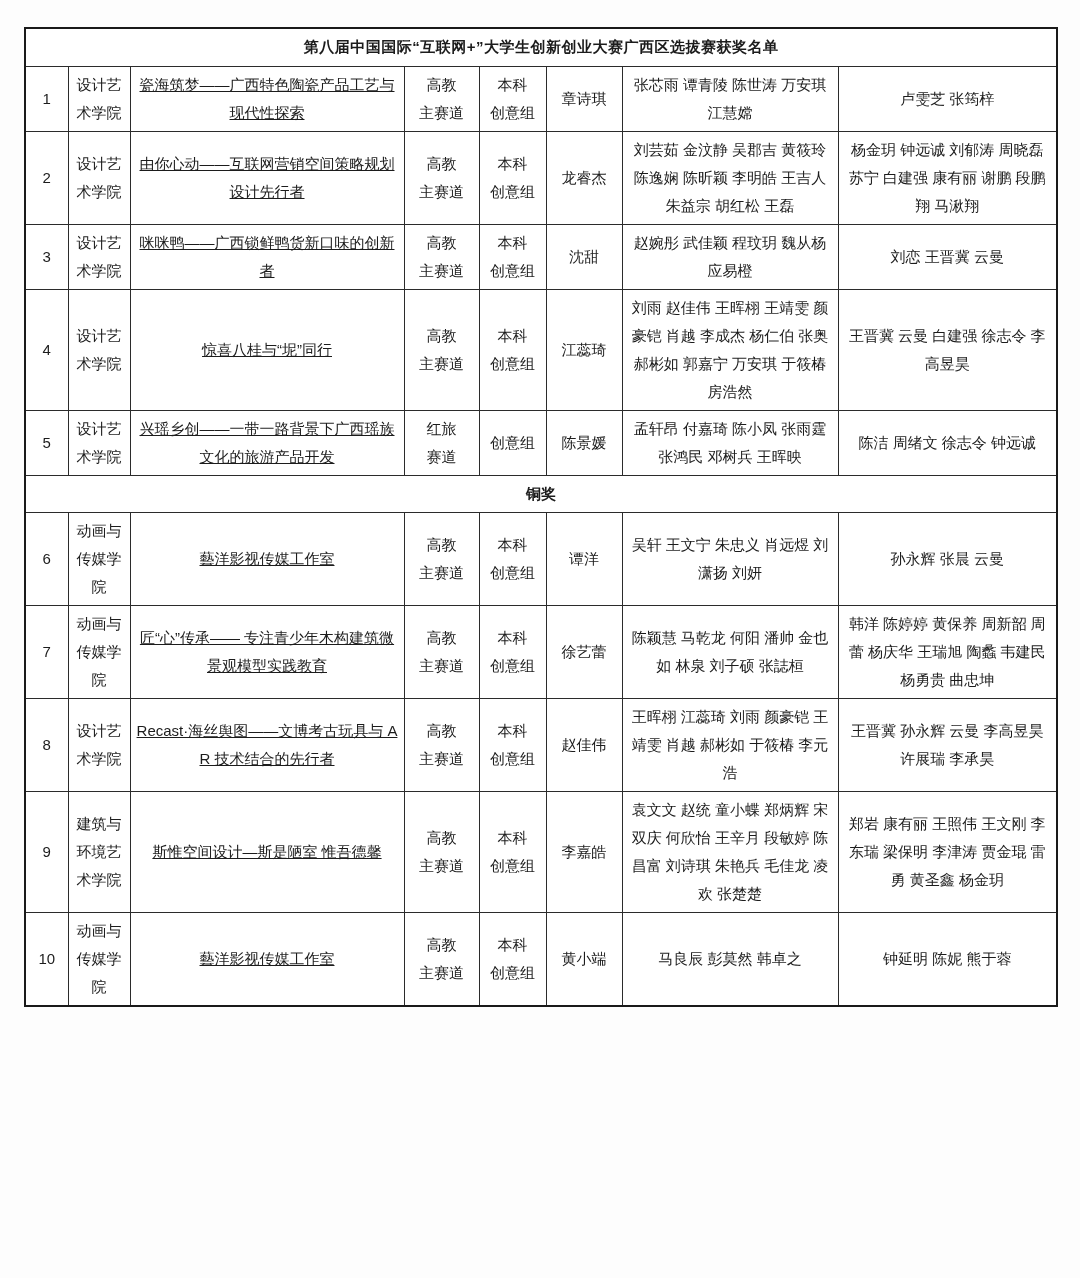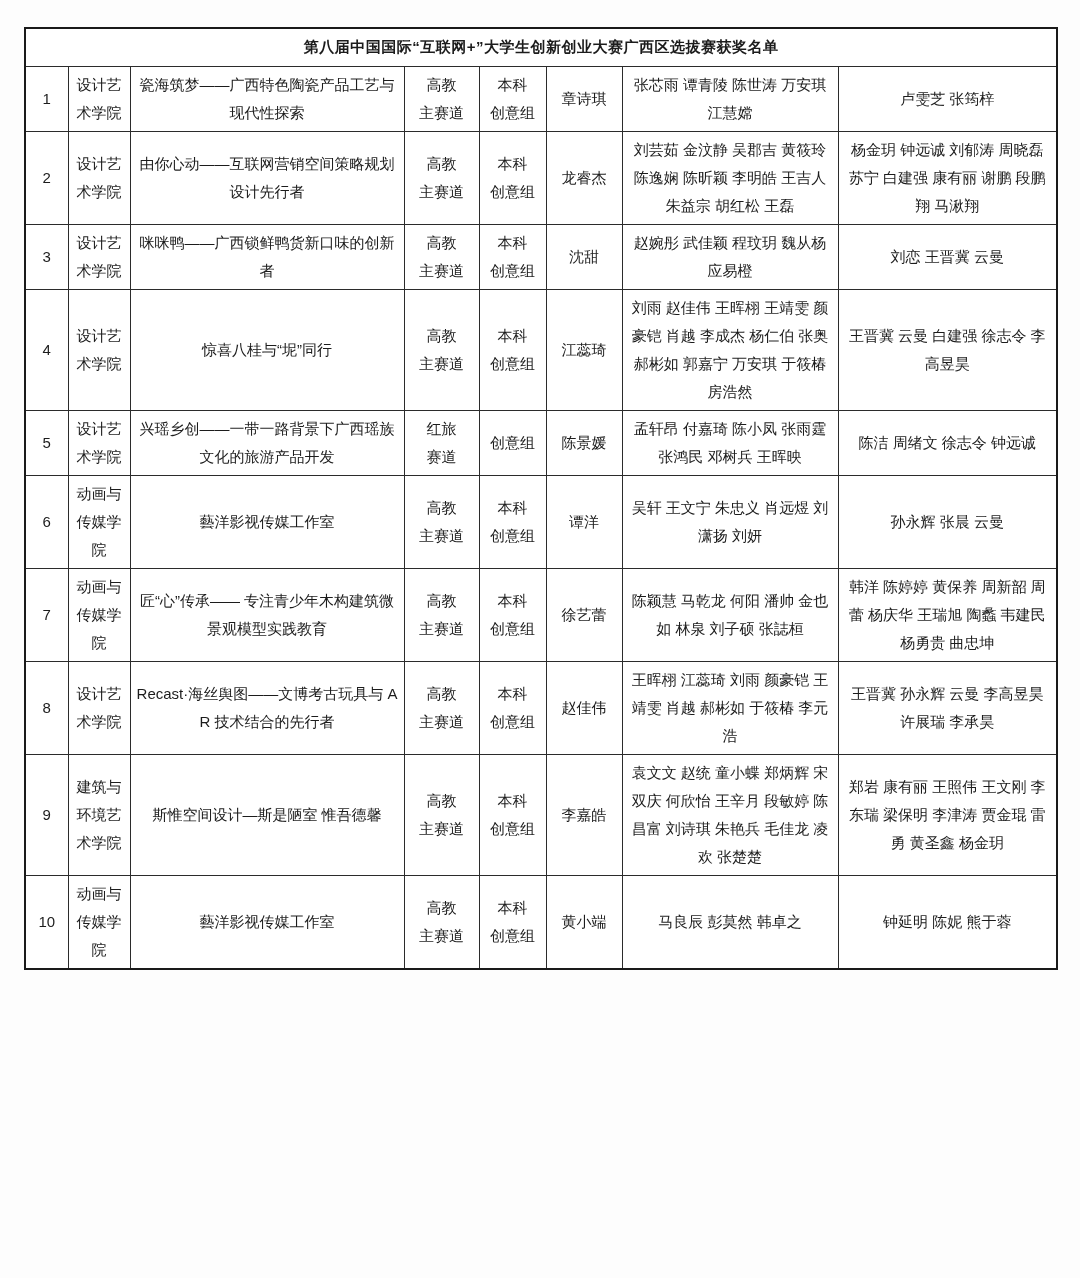--- a/index.html
+++ b/index.html
@@ -47,21 +47,21 @@
     height: 56px;
     line-height: 24px;
   }
   .section-row td {
     font-weight: bold;
     height: 28px;
     line-height: 18px;
     font-size: 15px;
   }
   td.c-college { padding: 4px 15px; }
-  td.c-project { padding: 4px 18px; }
+  td.c-project { padding: 4px 18px; text-decoration: underline; }
   td.c-track, td.c-group { white-space: pre-line; }
   td.c-members { padding: 4px 9px; }
   td.c-teachers { padding: 4px 9px; }
 </style>
 </head>
 <body>
 
 <div class="page">
   <table class="award-table">
     <colgroup>
@@ -132,20 +132,23 @@
           <td class="c-no">5</td>
           <td class="c-college">设计艺术学院</td>
           <td class="c-project">兴瑶乡创——一带一路背景下广西瑶族文化的旅游产品开发</td>
           <td class="c-track">红旅
 赛道</td>
           <td class="c-group">创意组</td>
           <td class="c-leader">陈景媛</td>
           <td class="c-members">孟轩昂 付嘉琦 陈小凤 张雨霆 张鸿民 邓树兵 王晖映</td>
           <td class="c-teachers">陈洁 周绪文 徐志令 钟远诚</td>
         </tr>
+        <tr class="section-row">
+          <td colspan="8">铜奖</td>
+        </tr>
         <tr>
           <td class="c-no">6</td>
           <td class="c-college">动画与传媒学院</td>
           <td class="c-project">藝洋影视传媒工作室</td>
           <td class="c-track">高教
 主赛道</td>
           <td class="c-group">本科
 创意组</td>
           <td class="c-leader">谭洋</td>
           <td class="c-members">吴轩 王文宁 朱忠义 肖远煜 刘潇扬 刘妍</td>

